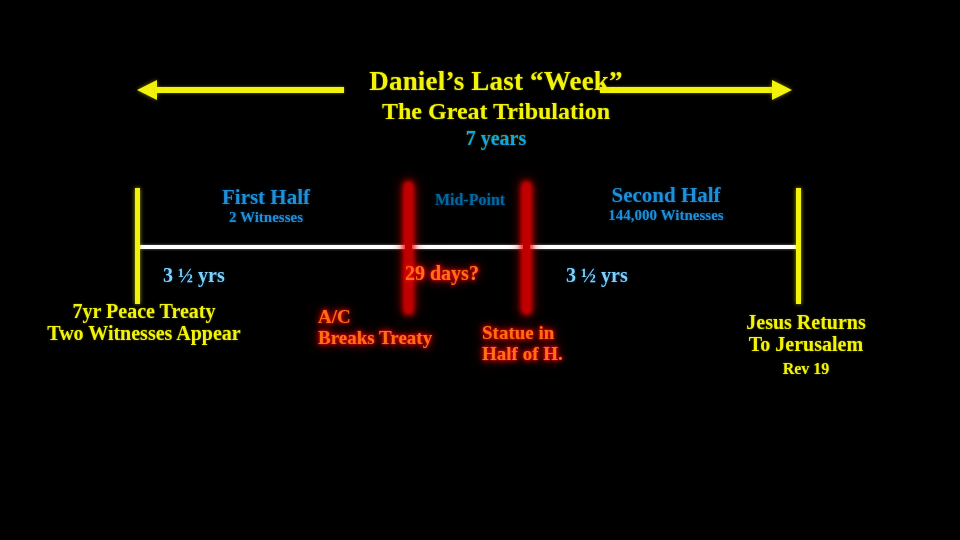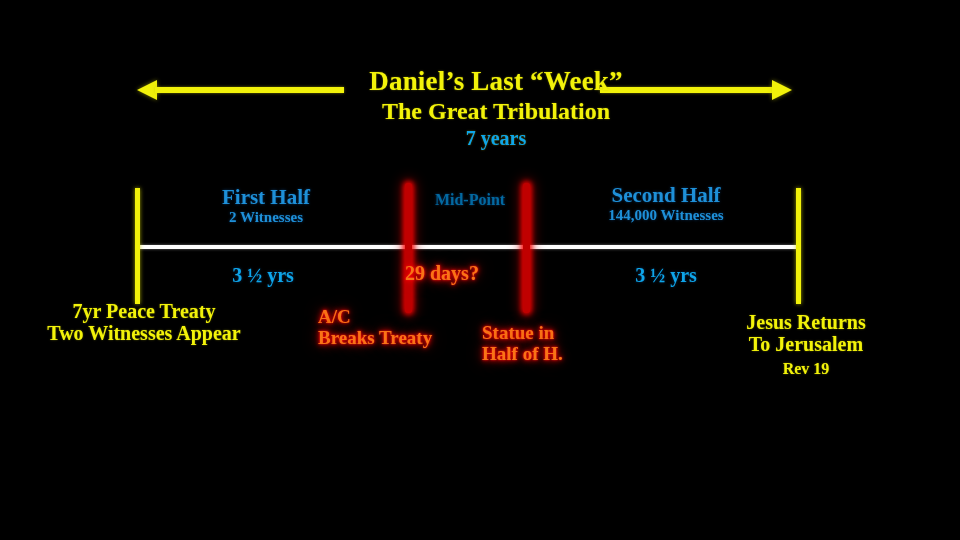--- a/index.html
+++ b/index.html
@@ -127,24 +127,24 @@
     text-shadow: 0 0 3px rgba(10,60,110,0.9);
   }
   .blue-small {
     color: #0369a1;
     font-size: 16px;
     font-weight: bold;
     text-align: center;
     text-shadow: 0 0 3px rgba(10,60,110,0.9);
   }
   .blue-dur {
-    color: #0ea5e9;
+    color: #7dd3fc;
     font-size: 20px;
     font-weight: bold;
-    text-align: center;
+    text-align: left;
     text-shadow: 0 0 3px rgba(10,60,110,0.9);
   }
 
   .lbl-first-half  { left: 166px; top: 186px; width: 200px; }
   .lbl-second-half { left: 566px; top: 184px; width: 200px; }
   .lbl-midpoint    { left: 418px; top: 191px; width: 104px; }
   .lbl-dur-left    { left: 163px; top: 264px; width: 200px; }
   .lbl-dur-right   { left: 566px; top: 264px; width: 200px; }
 
   

